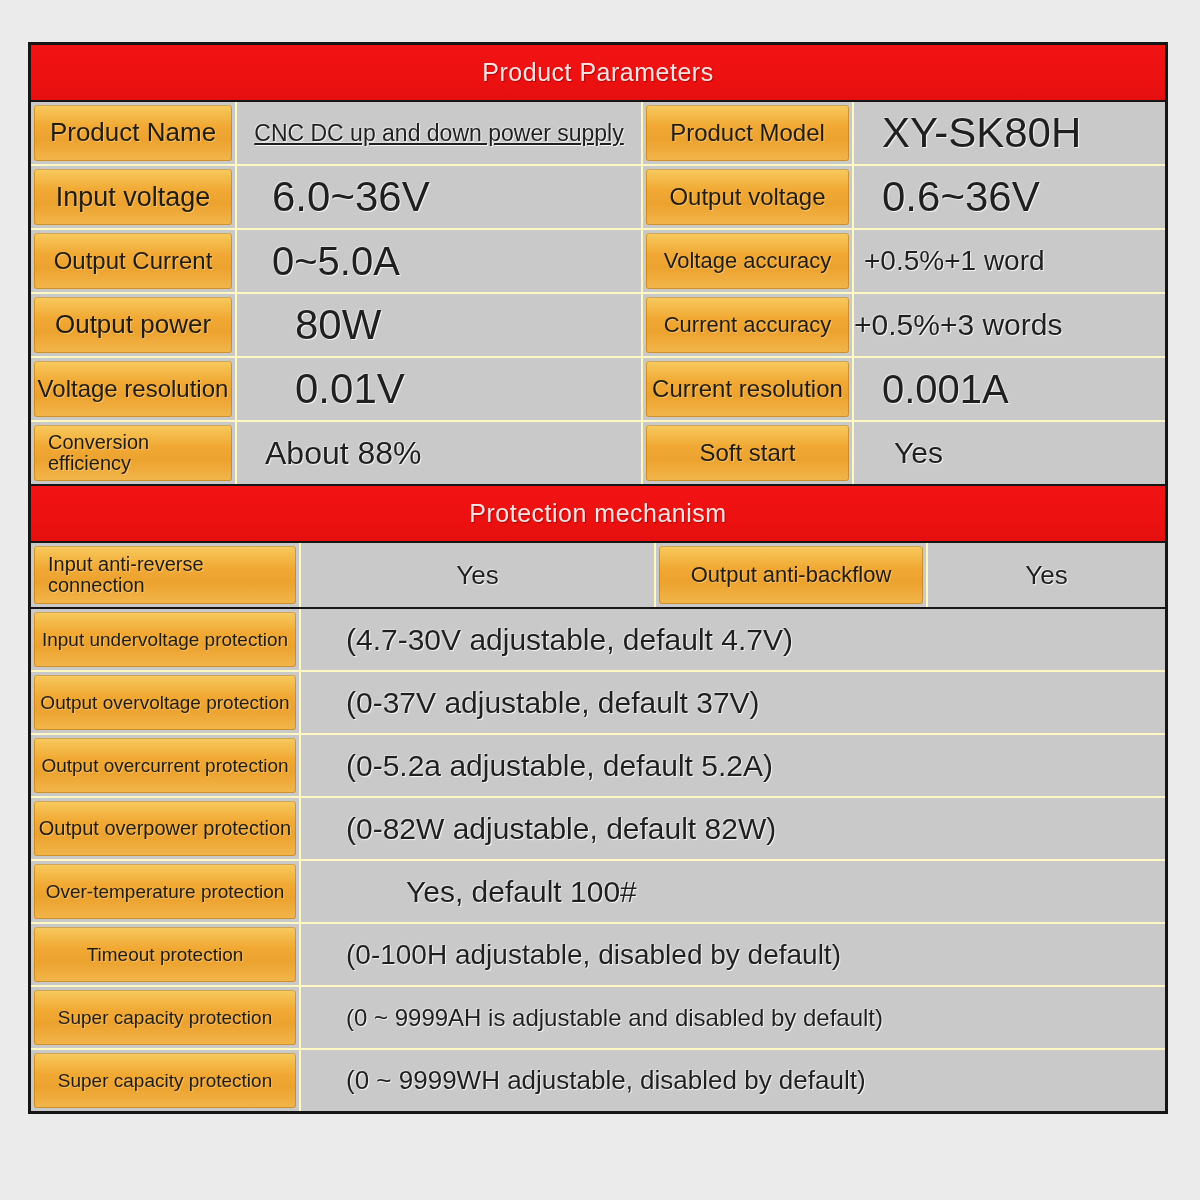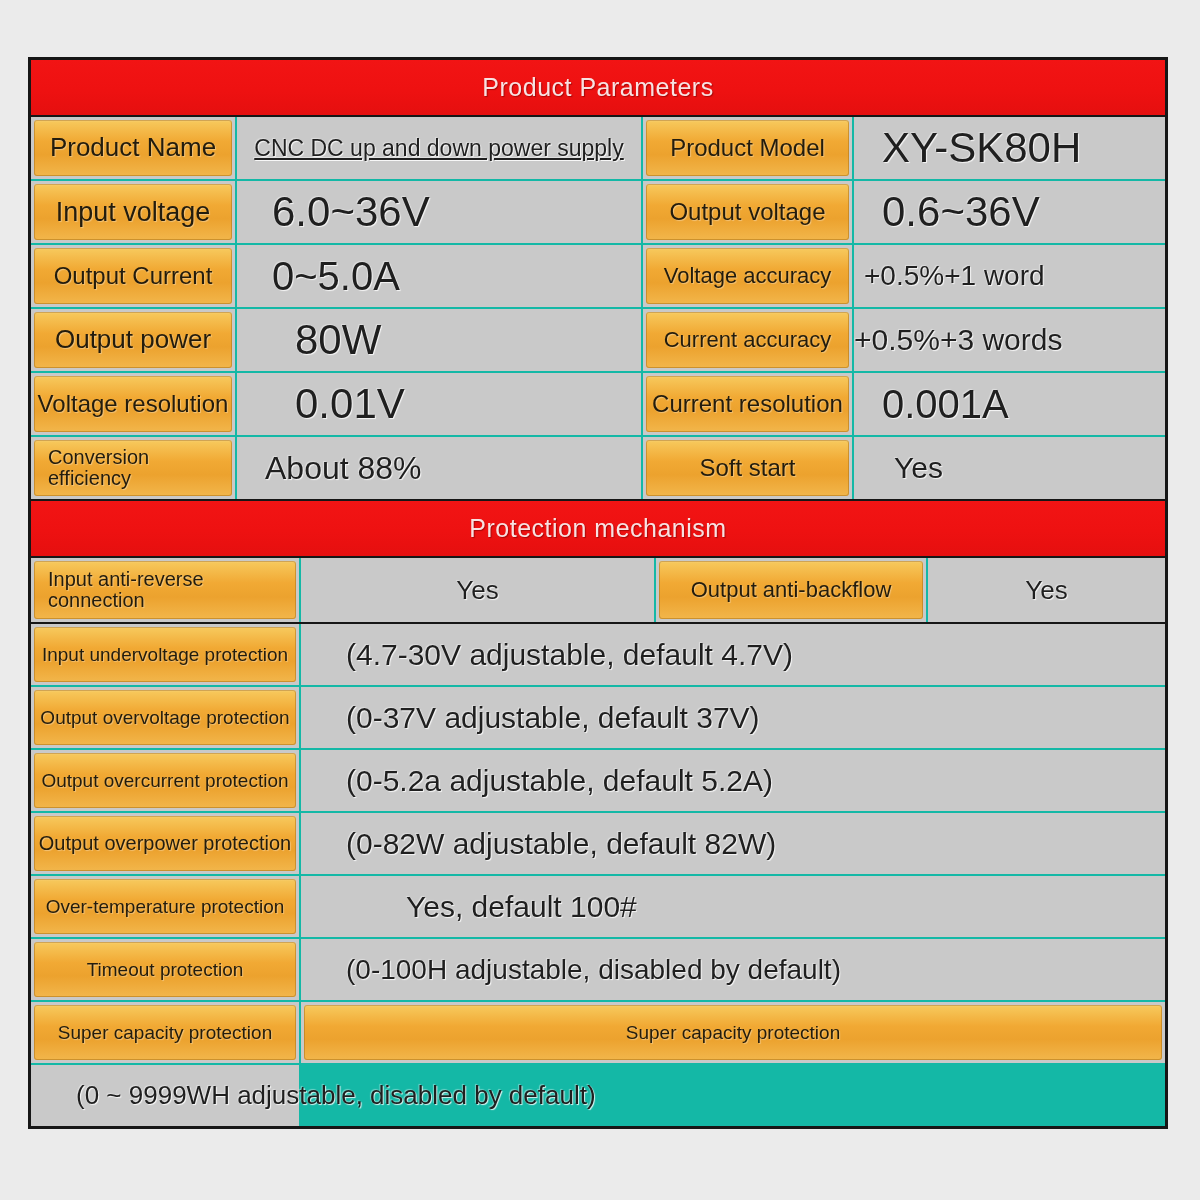--- a/index.html
+++ b/index.html
@@ -5,35 +5,35 @@
   html,body{margin:0;padding:0;}
   body{
     width:1200px;height:1200px;
     background:#ebebeb;
     position:relative;
     font-family:"Liberation Sans", sans-serif;
     color:#1d1d1d;
     overflow:hidden;
   }
   .sheet{
-    position:absolute;left:28px;top:57px;width:1140px;
+    position:absolute;left:28px;top:42px;width:1140px;
     background:#161616;
     border:3px solid #161616;
     display:flex;flex-direction:column;gap:2px;
     box-sizing:border-box;
   }
   .band{
     height:55px;
     background:linear-gradient(180deg,#f21414 0%,#ee1111 55%,#e50f0f 100%);
     display:flex;align-items:center;justify-content:center;
     color:#f8e2e2;
     font-size:25px;letter-spacing:.5px;
     text-shadow:1px 1px 1px rgba(120,0,0,.6);
   }
-  .grid{display:grid;gap:2px;background:#14b8a6;}
+  .grid{display:grid;gap:2px;background:#fef9c3;}
   .grid-product{grid-template-columns:204px 404px 209px 1fr;grid-auto-rows:62px;}
   .grid-prot1{grid-template-columns:268px 353px 270px 1fr;grid-auto-rows:64px;}
   .grid-prot{grid-template-columns:268px 1fr;grid-auto-rows:61px;}
   .cell{
     background:#c9c9c9;
     display:flex;align-items:center;
     box-sizing:border-box;
     position:relative;
   }
   .lblcell{padding:3px;}
@@ -182,20 +182,21 @@
     <div class="cell val v30 p105">Yes, default 100#</div>
 
     <div class="cell lblcell">
       <div class="chip f19">Timeout protection</div>
     </div>
     <div class="cell val v28 p45">(0-100H adjustable, disabled by default)</div>
 
     <div class="cell lblcell">
       <div class="chip f19">Super capacity protection</div>
     </div>
+    <div class="cell val v24 p45">(0 ~ 9999AH is adjustable and disabled by default)</div>
 
     <div class="cell lblcell">
       <div class="chip f19">Super capacity protection</div>
     </div>
     <div class="cell val v26 p45">(0 ~ 9999WH adjustable, disabled by default)</div>
   </div>
 
 </div>
 
 </body></html>

